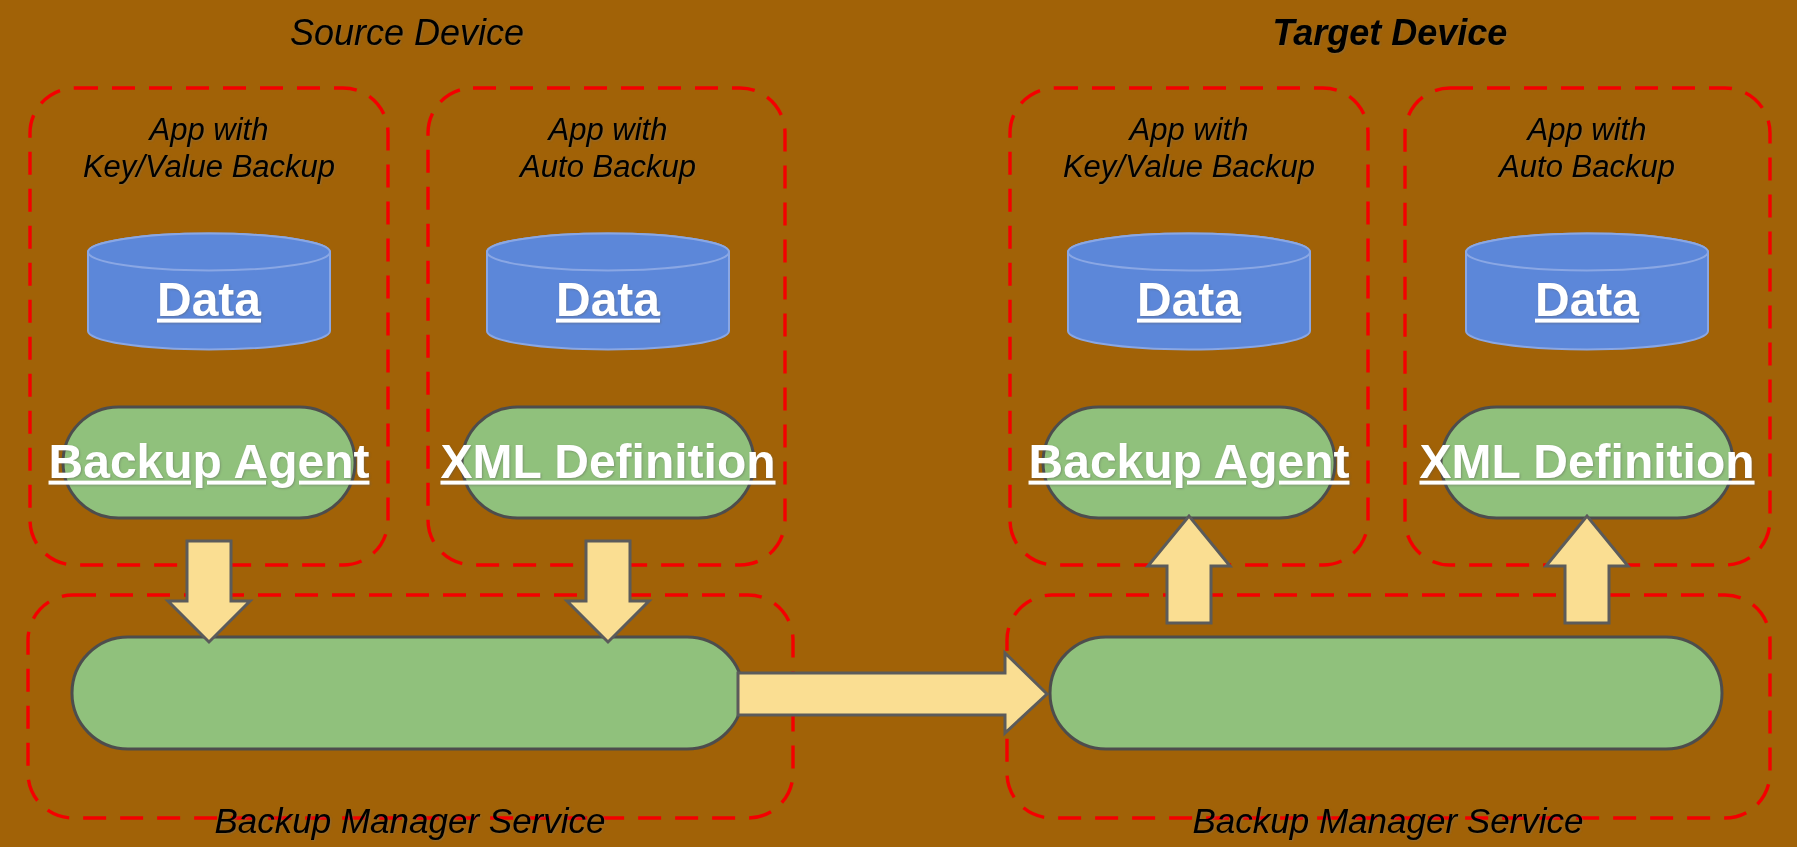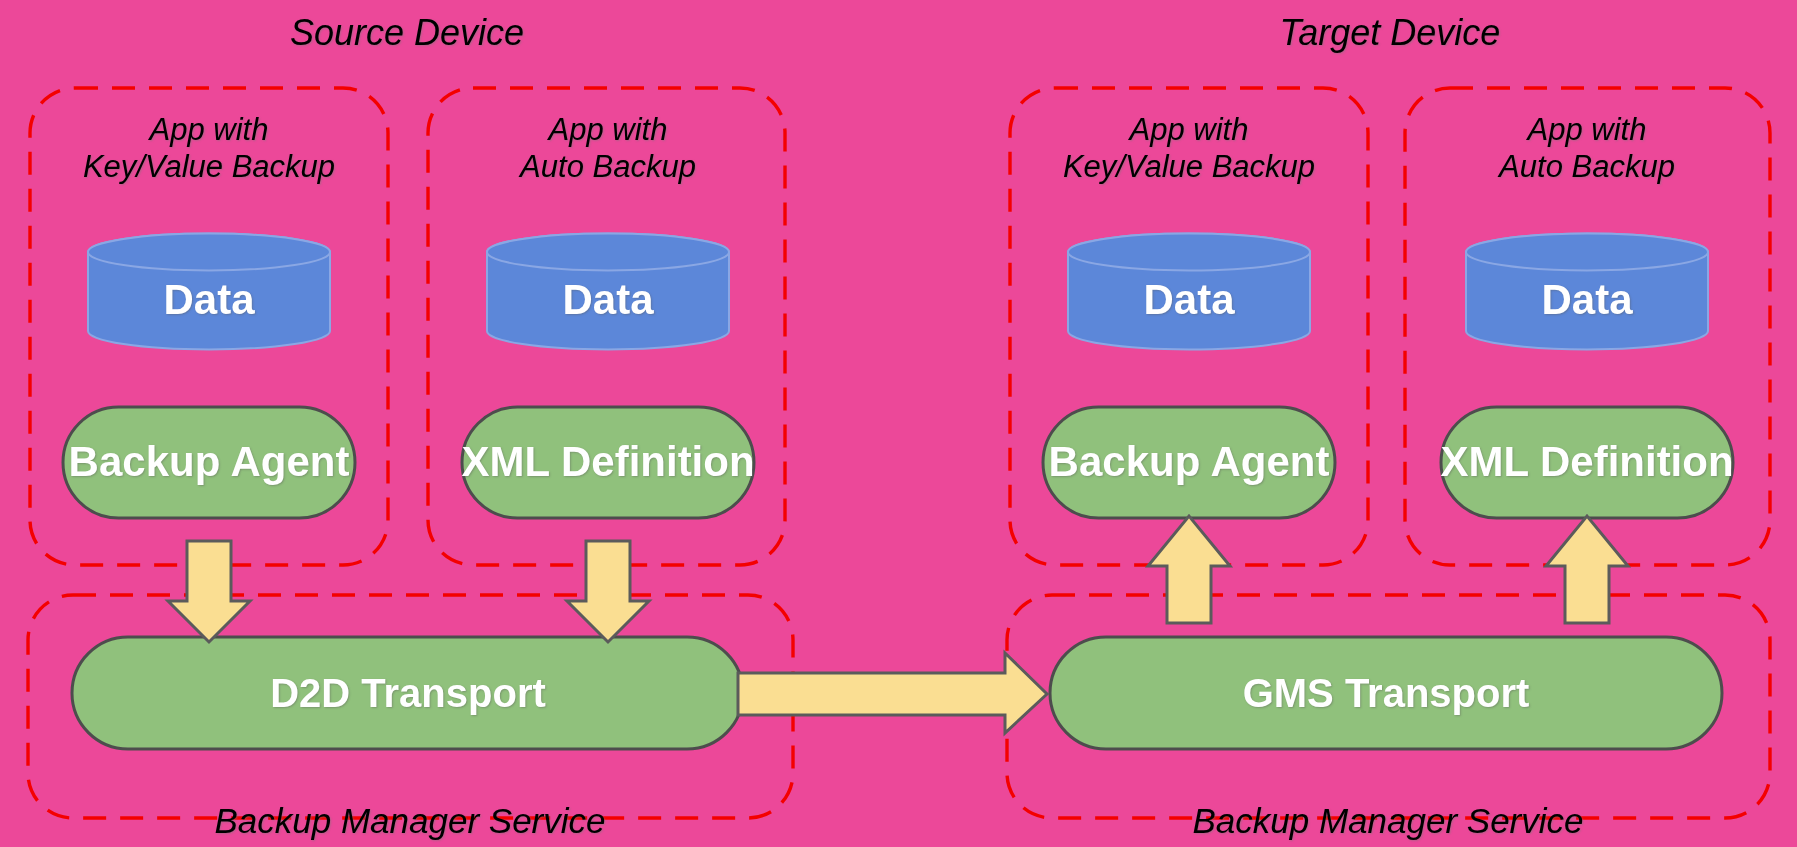--- a/index.html
+++ b/index.html
@@ -1,20 +1,20 @@
 <!DOCTYPE html>
 <html><head>
 <meta charset="utf-8">
 <style>
   html, body { margin: 0; padding: 0; background: #ffffff; }
   #canvas {
     position: relative;
     width: 1797px;
     height: 847px;
-    background: #ec4899;
+    background: #a16207;
     font-family: "Liberation Sans", sans-serif;
     overflow: hidden;
   }
   #shape-layer {
     position: absolute;
     left: 0; top: 0;
     width: 1797px;
     height: 847px;
   }
   .dashed-box {
@@ -47,24 +47,25 @@
     font-size: 36px;
     font-style: italic;
     text-shadow: 1px 1px 2px rgba(120,120,120,0.45);
   }
   .t-app {
     font-size: 31px;
     font-style: italic;
     text-shadow: 1px 1px 2px rgba(120,120,120,0.45);
   }
   .t-shape {
-    font-size: 42px;
+    font-size: 48px;
     font-weight: bold;
     color: #ffffff;
     text-shadow: 1px 1px 2px rgba(90,90,90,0.4);
+    text-decoration: underline;
   }
   .t-transport {
     font-size: 40px;
     font-weight: bold;
     color: #ffffff;
     text-shadow: 1px 1px 2px rgba(90,90,90,0.4);
   }
   .t-bms {
     font-size: 35px;
     font-style: italic;
@@ -115,21 +116,21 @@
     <polygon class="arrow" points="187,541 231,541 231,601 250,601 209,642 168,601 187,601"></polygon>
     <polygon class="arrow" points="586,541 630,541 630,601 649,601 608,642 567,601 586,601"></polygon>
 
     <polygon class="arrow" points="1167,623 1211,623 1211,566 1230,566 1189,516 1148,566 1167,566"></polygon>
     <polygon class="arrow" points="1565,623 1609,623 1609,566 1628,566 1587,516 1546,566 1565,566"></polygon>
 
     <polygon class="arrow" points="738,673 1005,673 1005,653 1047,694 1005,733 1005,715 738,715"></polygon>
   </svg>
 
   <div class="lbl t-title" style="left:407px;  top:33px;">Source Device</div>
-  <div class="lbl t-title" style="left:1390px; top:33px;">Target Device</div>
+  <div class="lbl t-title" style="left:1390px; top:33px;font-weight:bold;">Target Device</div>
 
   <div class="lbl t-app" style="left:209px; top:130px;">App with</div>
   <div class="lbl t-app" style="left:209px; top:167px;">Key/Value Backup</div>
 
   <div class="lbl t-app" style="left:608px; top:130px;">App with</div>
   <div class="lbl t-app" style="left:608px; top:167px;">Auto Backup</div>
 
   <div class="lbl t-app" style="left:1189px; top:130px;">App with</div>
   <div class="lbl t-app" style="left:1189px; top:167px;">Key/Value Backup</div>
 
@@ -139,19 +140,17 @@
   <div class="lbl t-shape" style="left:209px;  top:300px;">Data</div>
   <div class="lbl t-shape" style="left:608px;  top:300px;">Data</div>
   <div class="lbl t-shape" style="left:1189px; top:300px;">Data</div>
   <div class="lbl t-shape" style="left:1587px; top:300px;">Data</div>
 
   <div class="lbl t-shape" style="left:209px;  top:462px;">Backup Agent</div>
   <div class="lbl t-shape" style="left:608px;  top:462px;">XML Definition</div>
   <div class="lbl t-shape" style="left:1189px; top:462px;">Backup Agent</div>
   <div class="lbl t-shape" style="left:1587px; top:462px;">XML Definition</div>
 
-  <div class="lbl t-transport" style="left:408px;  top:693px;">D2D Transport</div>
-  <div class="lbl t-transport" style="left:1386px; top:693px;">GMS Transport</div>
 
   <div class="lbl t-bms" style="left:410px;  top:783px;">Backup Manager Service</div>
   <div class="lbl t-bms" style="left:1388px; top:783px;">Backup Manager Service</div>
 
 </div>
 
 </body></html>

